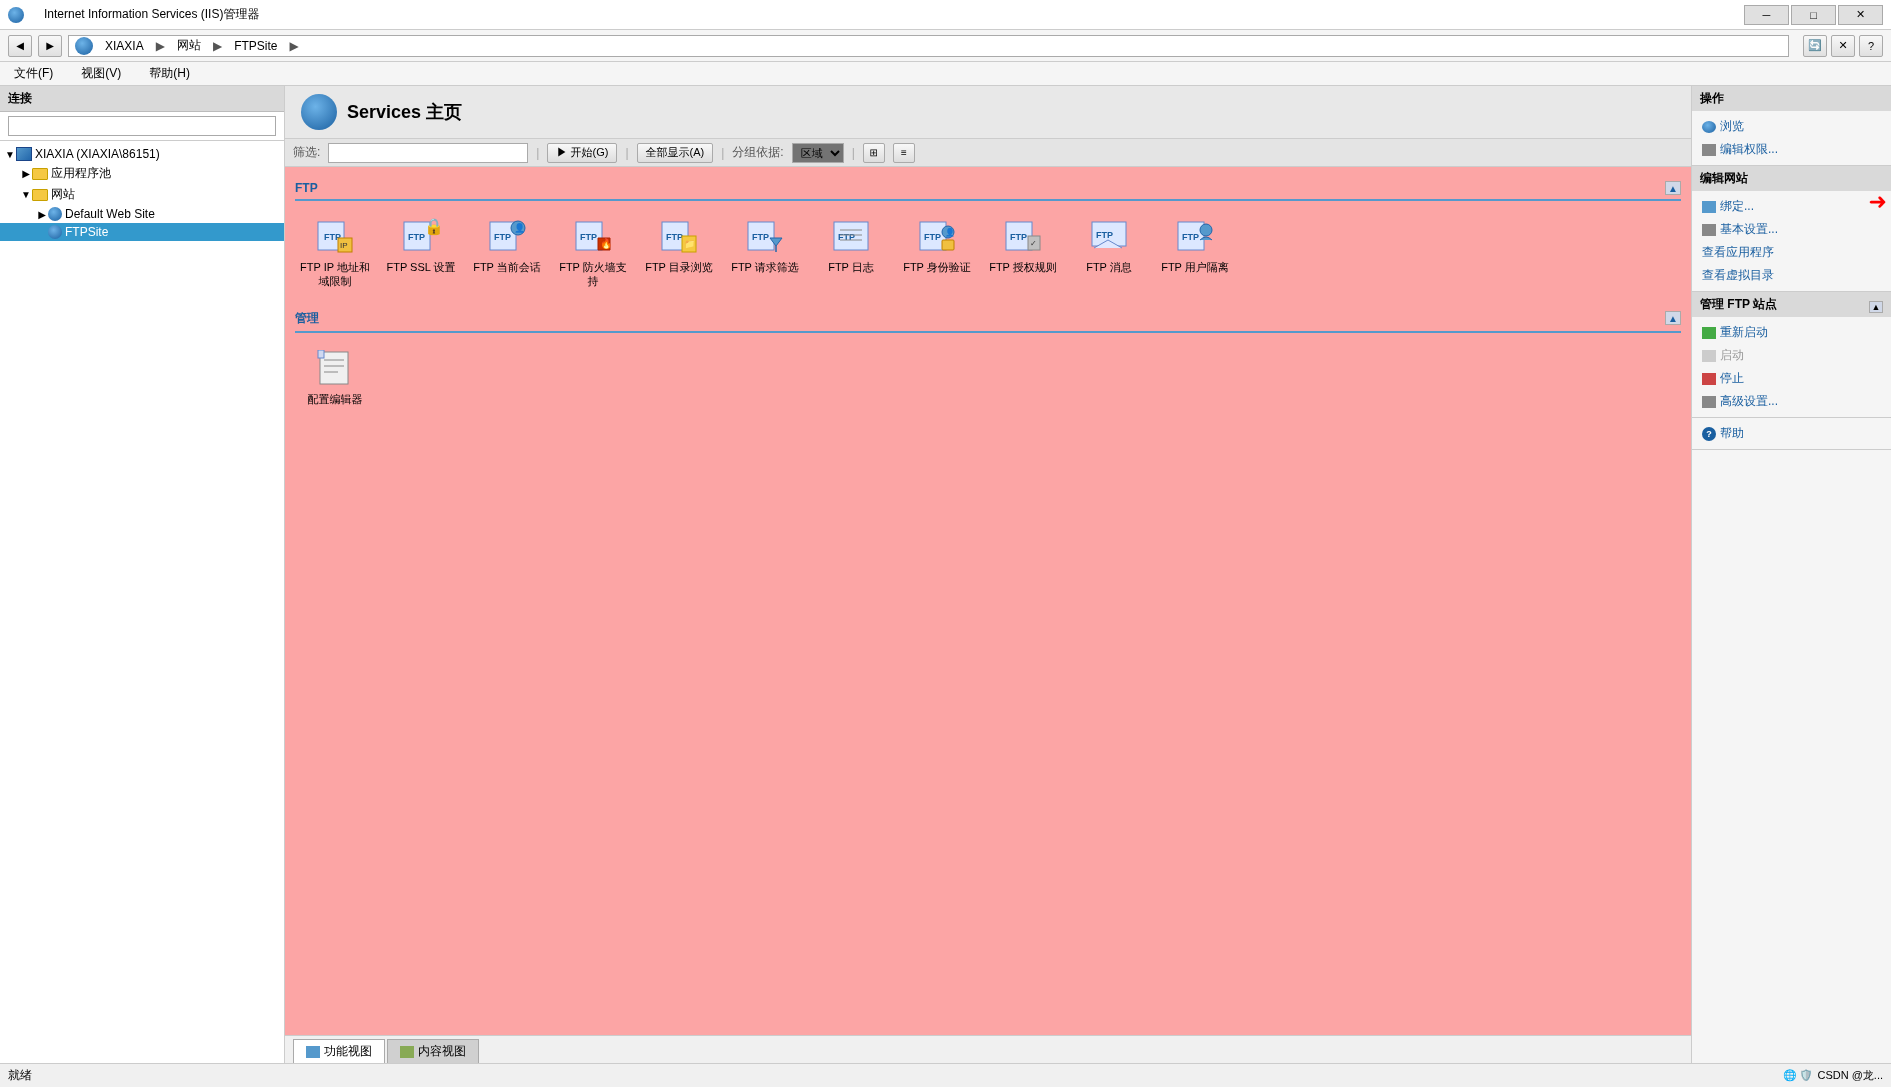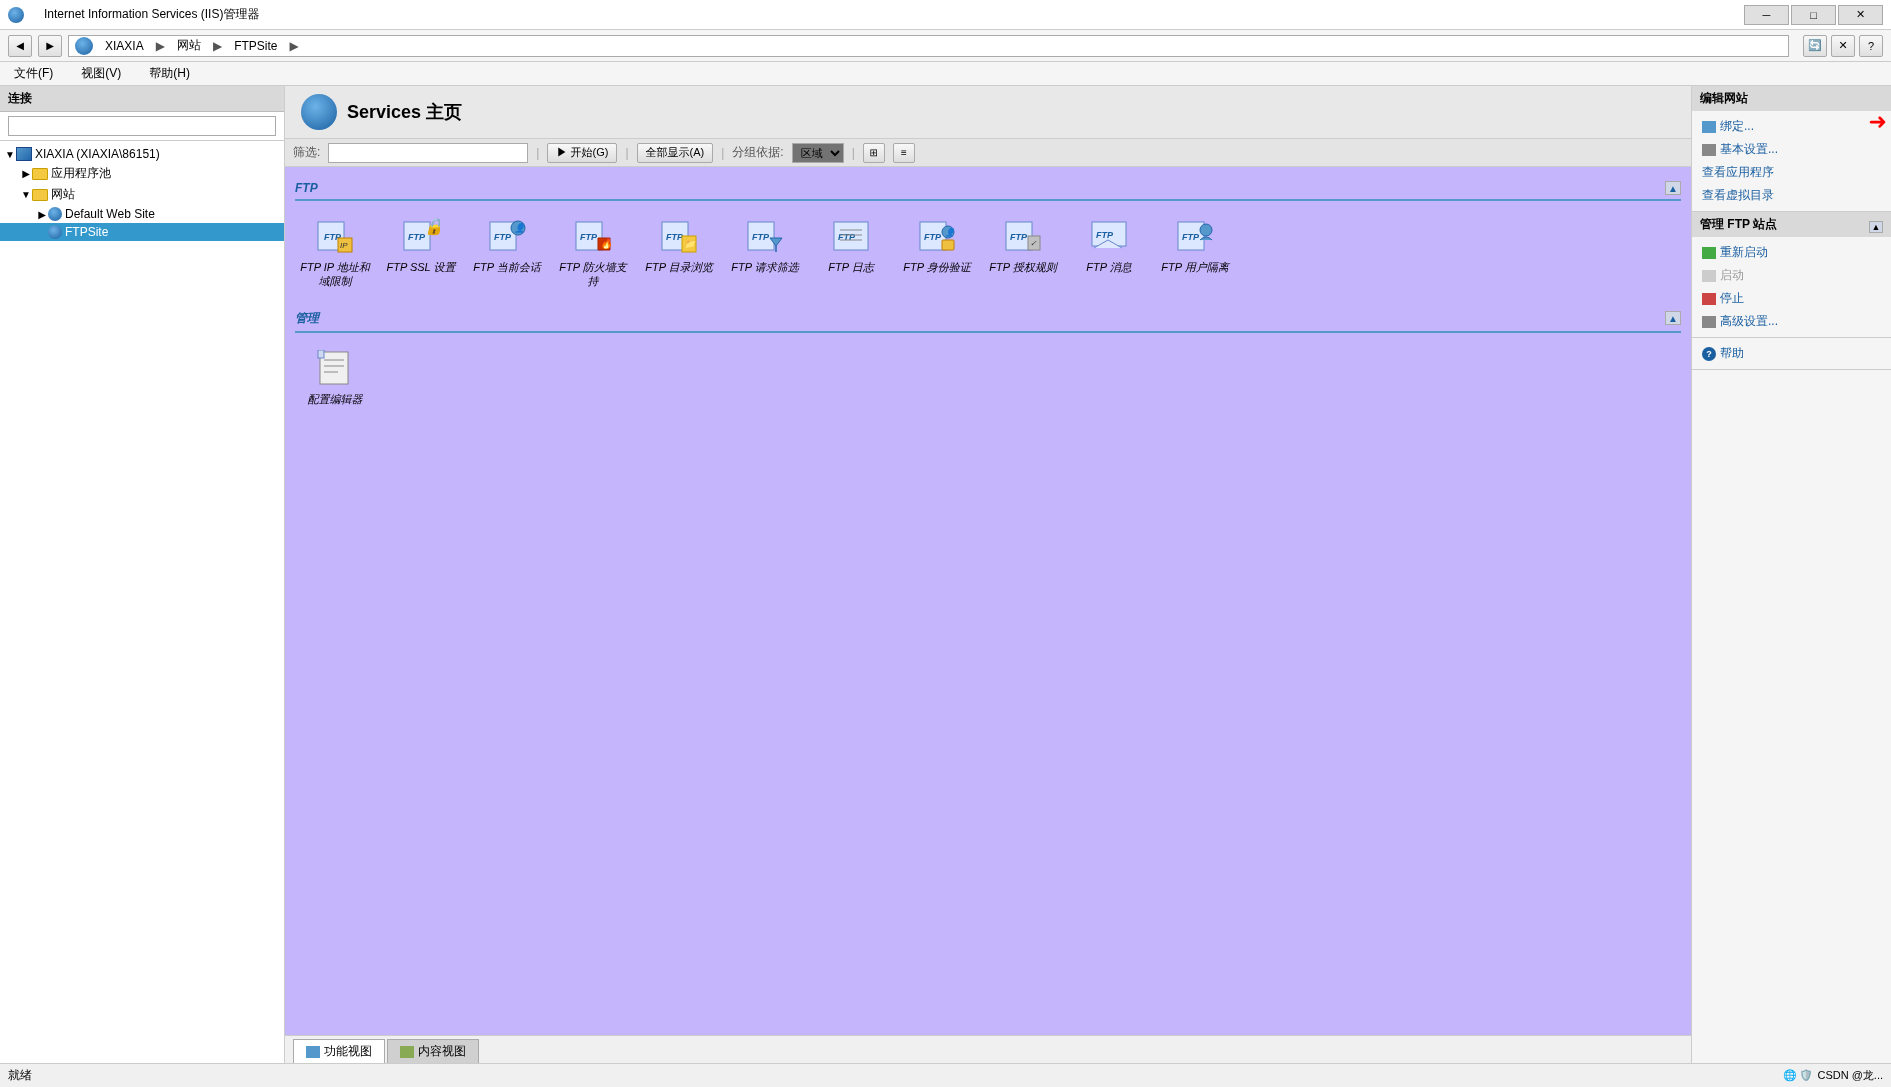--- a/index.html
+++ b/index.html
@@ -222,22 +222,21 @@
       border-radius: 2px;
       display: flex; align-items: center; justify-content: center;
       cursor: pointer; font-size: 10px;
     }
 
     
     .icon-area {
       flex: 1;
       overflow-y: auto;
       padding: 10px;
-      background: #c4b5fd;
-      font-style: italic;
+      background: #fca5a5;
     }
     .section-header {
       display: flex;
       align-items: center;
       padding: 4px 0;
       margin-bottom: 8px;
       font-weight: bold;
       font-size: 12px;
       color: #1a5fa0;
       border-bottom: 2px solid #5599cc;
@@ -629,20 +628,33 @@
       <div class="bottom-tab">
         <div style="width:14px;height:12px;background:#88aa55;flex-shrink:0;"></div>
         <span>内容视图</span>
       </div>
     </div>
 
   </div>
 
   <div class="right-panel">
 
+    <div class="right-section">
+      <div class="right-section-header">操作</div>
+      <div class="right-section-body">
+        <div class="right-action">
+          <div style="width:14px;height:12px;background:radial-gradient(circle at 40% 35%,#6db3e8,#1a5fa0);border-radius:50%;flex-shrink:0;"></div>
+          <span class="right-action-label">浏览</span>
+        </div>
+        <div class="right-action">
+          <div style="width:14px;height:12px;background:#888;flex-shrink:0;"></div>
+          <span class="right-action-label">编辑权限...</span>
+        </div>
+      </div>
+    </div>
 
     <div class="right-section">
       <div class="right-section-header">编辑网站</div>
       <div class="right-section-body" style="position:relative;">
         <div class="right-action">
           <div style="width:14px;height:12px;background:#5599cc;flex-shrink:0;"></div>
           <span class="right-action-label">绑定...</span>
         </div>
 
         <div style="position:absolute;top:-2px;right:4px;color:red;font-size:22px;pointer-events:none;">➜</div>

